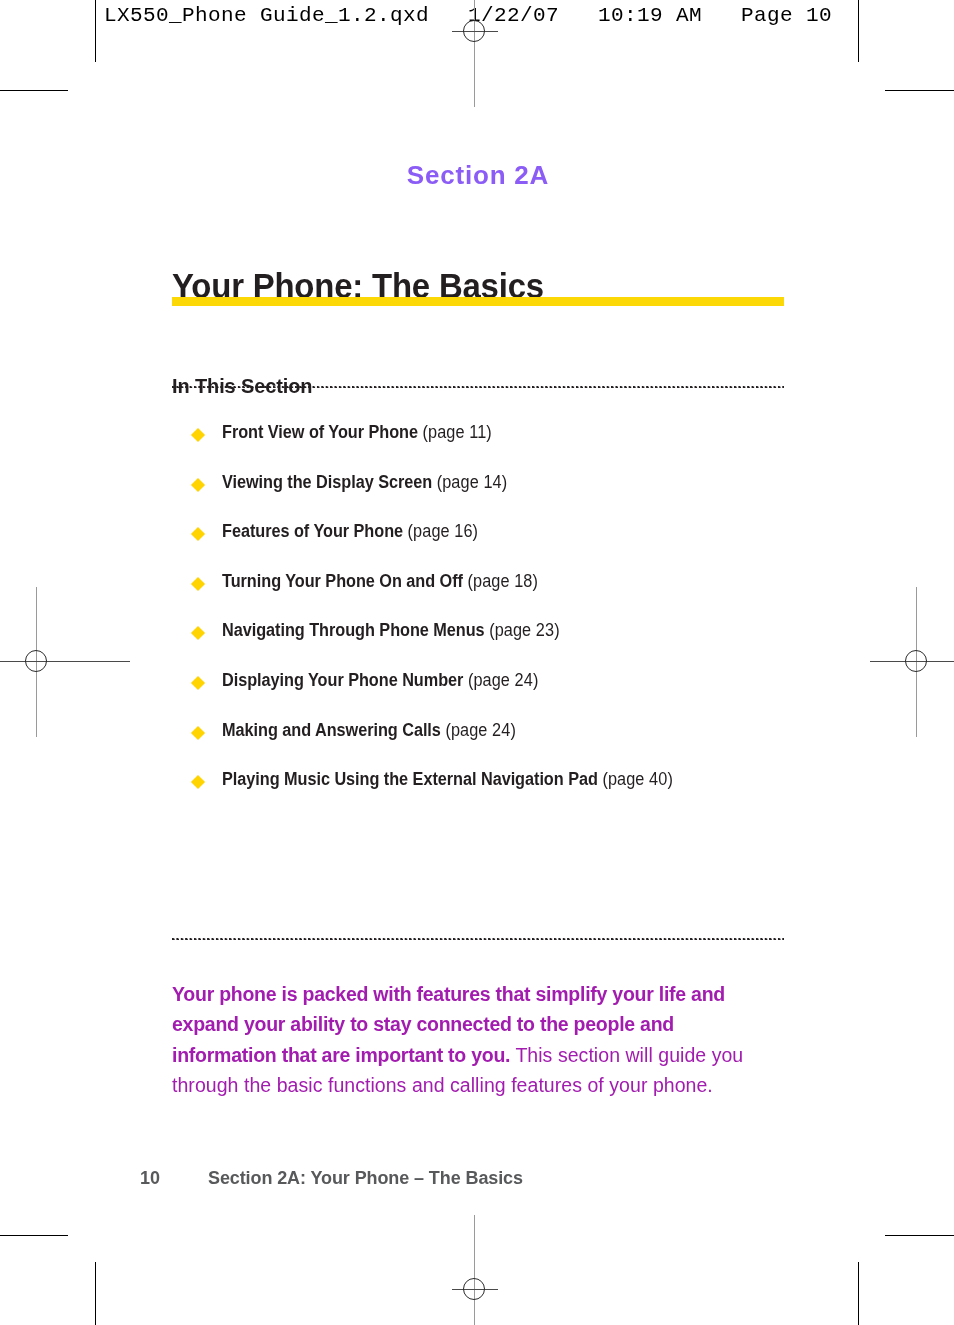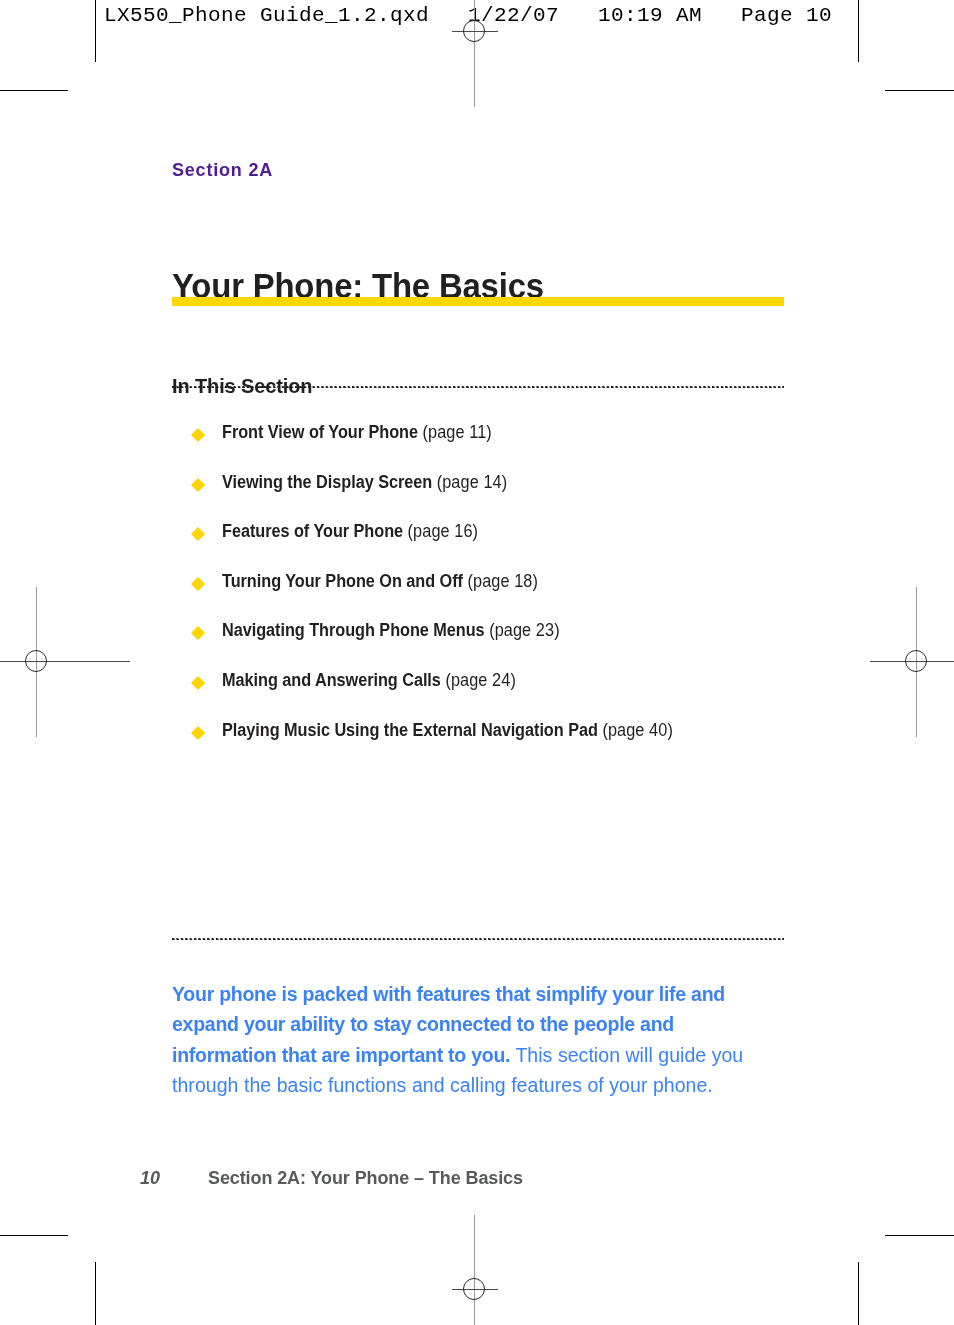--- a/index.html
+++ b/index.html
@@ -82,25 +82,25 @@
     letter-spacing: 0.4px;
     color: #000000;
     white-space: pre;
   }
 
   .section-label {
     position: absolute;
     left: 172px;
     top: 160px;
     width: 612px;
-    text-align: left;
-    font-size: 18px;
+    text-align: center;
+    font-size: 26px;
     font-weight: bold;
     letter-spacing: 0.8px;
-    color: #4c1d95;
+    color: #8b5cf6;
   }
 
   .page-title {
     position: absolute;
     left: 172px;
     top: 243px;
     font-size: 35px;
     font-weight: bold;
     letter-spacing: -0.2px;
     color: #231f20;
@@ -181,21 +181,21 @@
     letter-spacing: 0.1px;
   }
 
   .body-copy {
     position: absolute;
     left: 172px;
     top: 959px;
     width: 580px;
     font-size: 19.5px;
     line-height: 30.5px;
-    color: #3b82f6;
+    color: #a21caf;
   }
   .body-copy .lead {
     font-weight: bold;
     letter-spacing: -0.25px;
   }
   .body-copy .rest {
     font-weight: normal;
     letter-spacing: 0.05px;
   }
 
@@ -204,21 +204,20 @@
     left: 140px;
     top: 1168px;
     font-size: 18px;
     font-weight: bold;
     color: #58595b;
     white-space: nowrap;
   }
   .footer .folio {
     display: inline-block;
     width: 68px;
-    font-style: italic;
   }
   .footer .runhead {
     letter-spacing: -0.1px;
   }
 </style>
 </head>
 <body>
 
 <div id="page">
 
@@ -264,20 +263,21 @@
 
   <h2 class="in-this-section">In This Section</h2>
   <div class="dotted-rule top"></div>
 
   <ul class="toc" id="toc-list">
       <li class="toc-item"><span class="bullet" style="background: rgb(255, 212, 0);"></span><span class="toc-text"><span class="toc-label">Front View of Your Phone</span> <span class="toc-page">(page 11)</span></span></li>
       <li class="toc-item"><span class="bullet" style="background: rgb(255, 212, 0);"></span><span class="toc-text"><span class="toc-label">Viewing the Display Screen</span> <span class="toc-page">(page 14)</span></span></li>
       <li class="toc-item"><span class="bullet" style="background: rgb(255, 212, 0);"></span><span class="toc-text"><span class="toc-label">Features of Your Phone</span> <span class="toc-page">(page 16)</span></span></li>
       <li class="toc-item"><span class="bullet" style="background: rgb(255, 212, 0);"></span><span class="toc-text"><span class="toc-label">Turning Your  Phone On and Off</span> <span class="toc-page">(page 18)</span></span></li>
       <li class="toc-item"><span class="bullet" style="background: rgb(255, 212, 0);"></span><span class="toc-text"><span class="toc-label">Navigating Through Phone Menus</span> <span class="toc-page">(page 23)</span></span></li>
+      <li class="toc-item"><span class="bullet" style="background: rgb(255, 212, 0);"></span><span class="toc-text"><span class="toc-label">Displaying Your Phone Number</span> <span class="toc-page">(page 24)</span></span></li>
       <li class="toc-item"><span class="bullet" style="background: rgb(255, 212, 0);"></span><span class="toc-text"><span class="toc-label">Making and Answering Calls</span> <span class="toc-page">(page 24)</span></span></li>
       <li class="toc-item"><span class="bullet" style="background: rgb(255, 212, 0);"></span><span class="toc-text"><span class="toc-label">Playing Music Using the External Navigation Pad</span> <span class="toc-page">(page 40)</span></span></li>
     </ul>
 
   <div class="dotted-rule bottom"></div>
 
   <p class="body-copy">
     <span class="lead">Your phone is packed with features that simplify your life and expand your ability to stay connected to the people and information that are important to you.</span><span class="rest"> This section will guide you through the basic functions and calling features of your phone.</span>
   </p>
 

